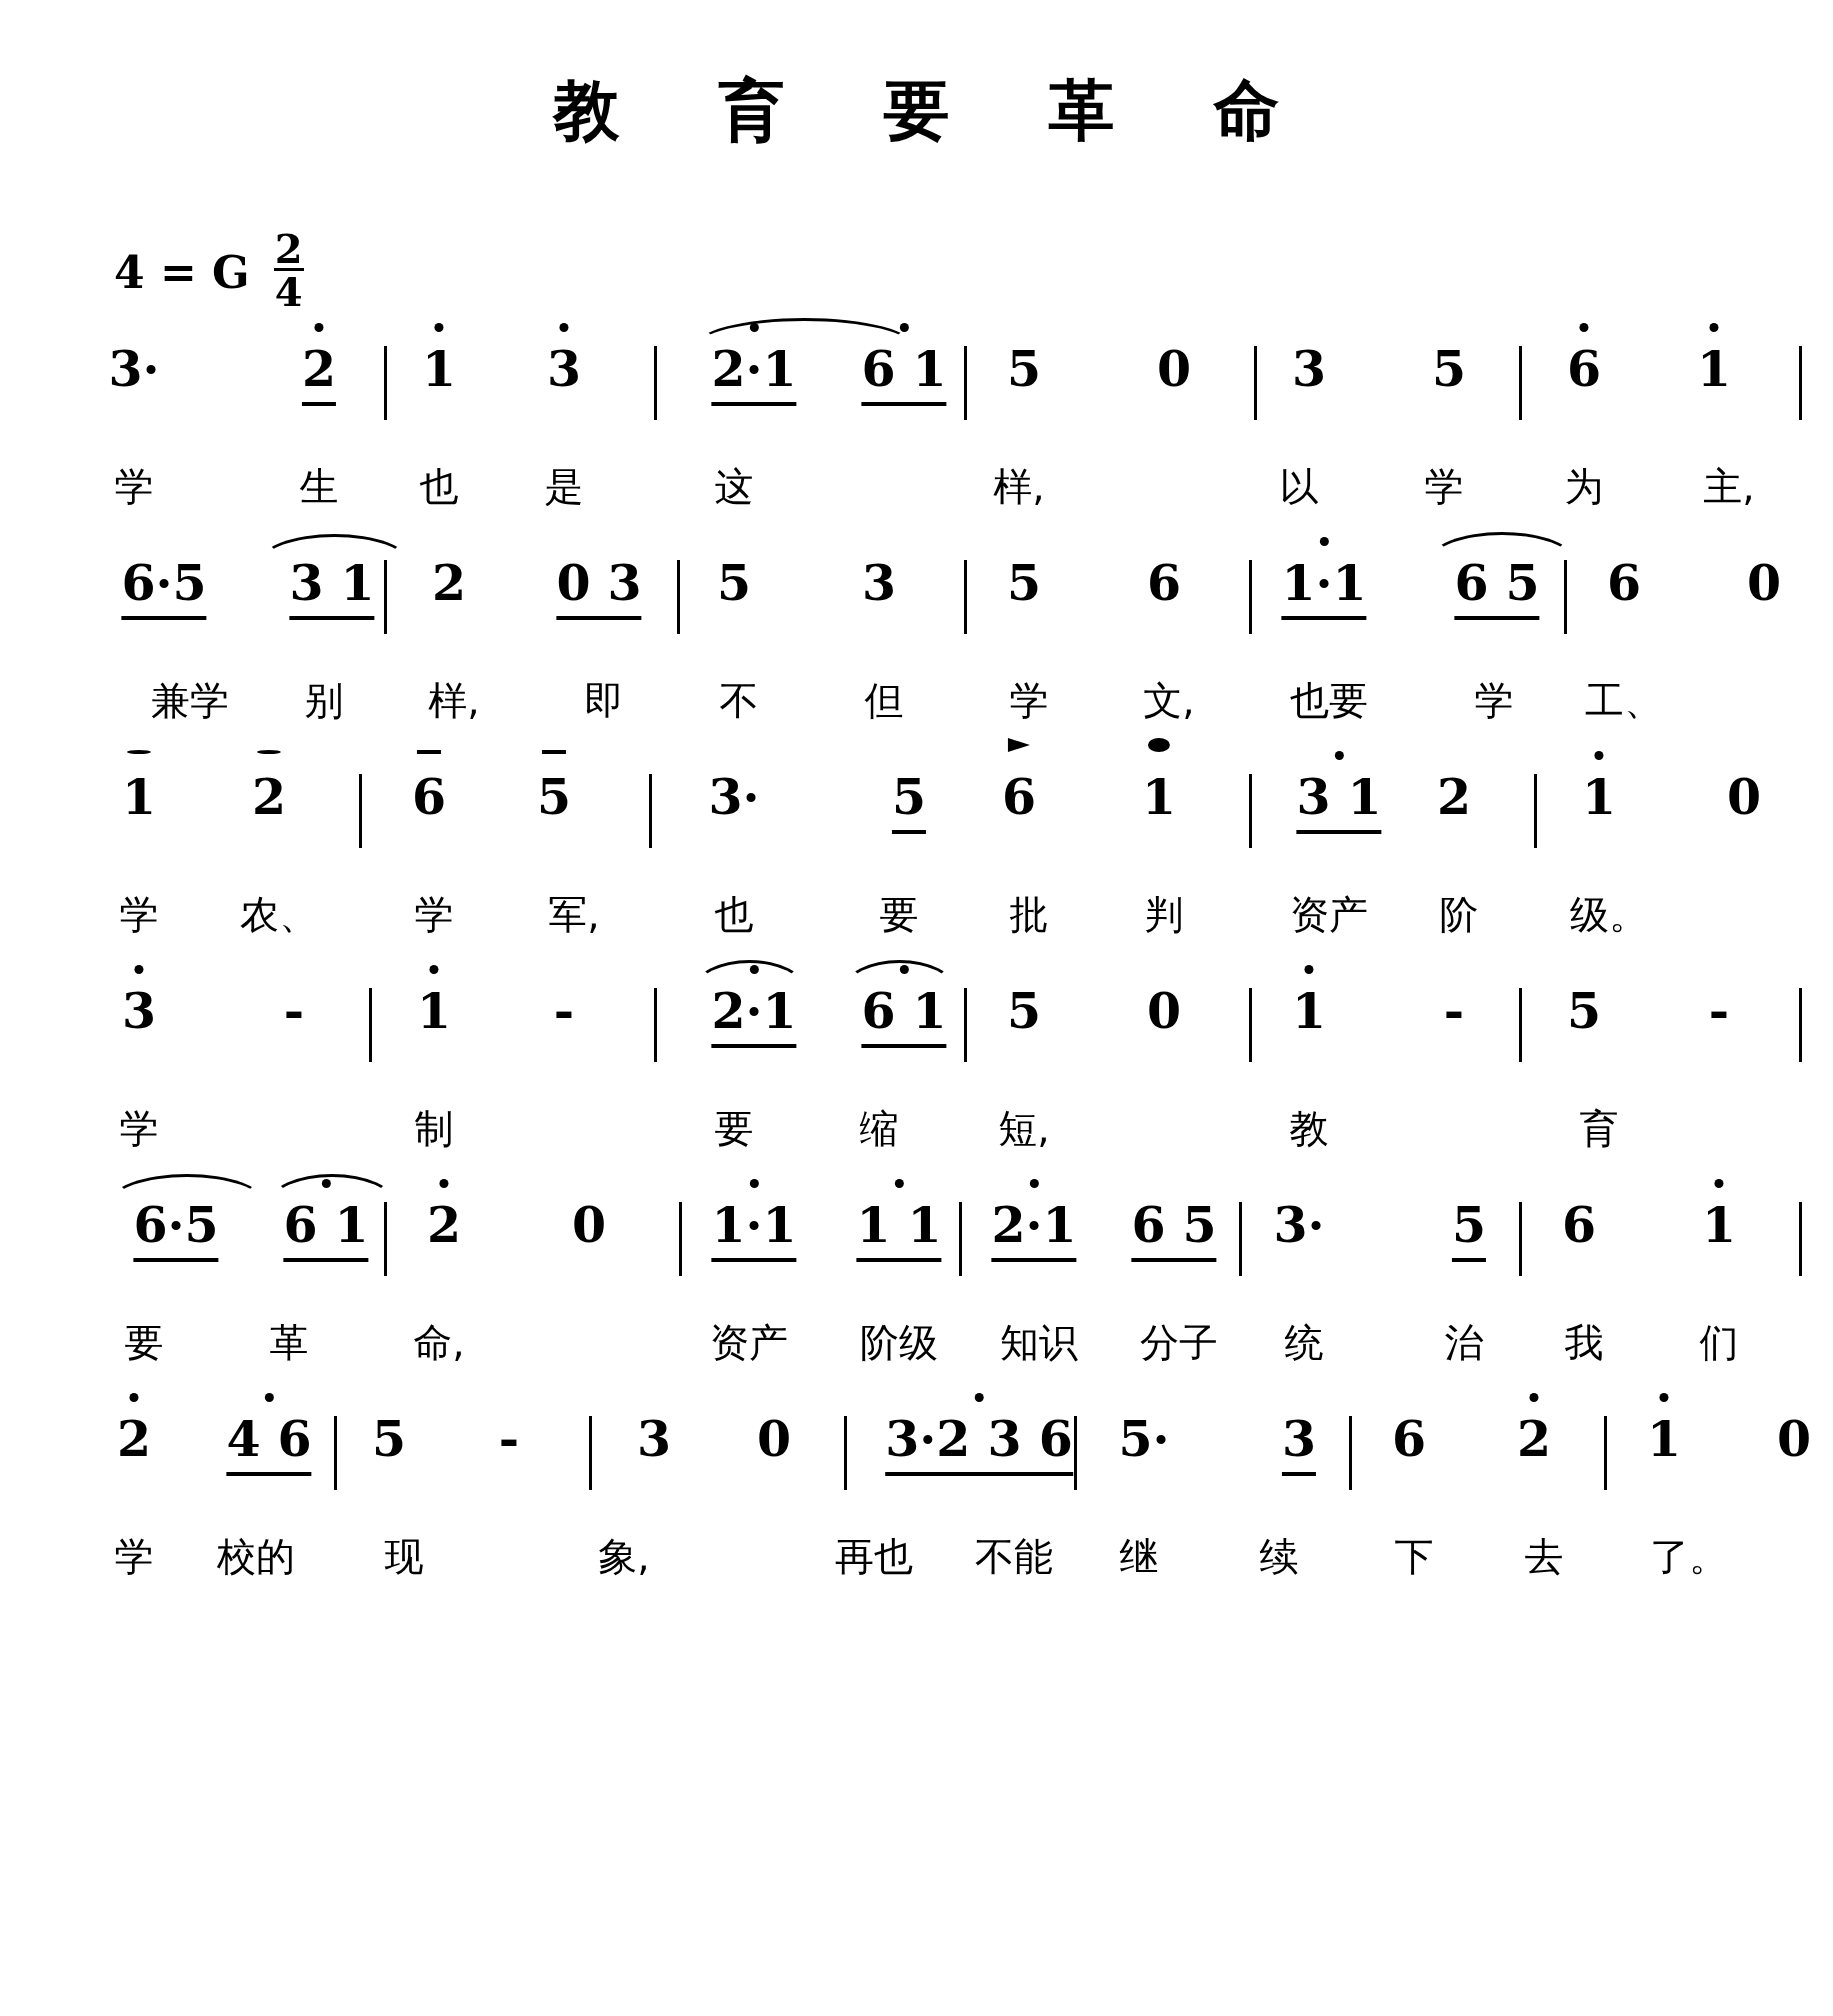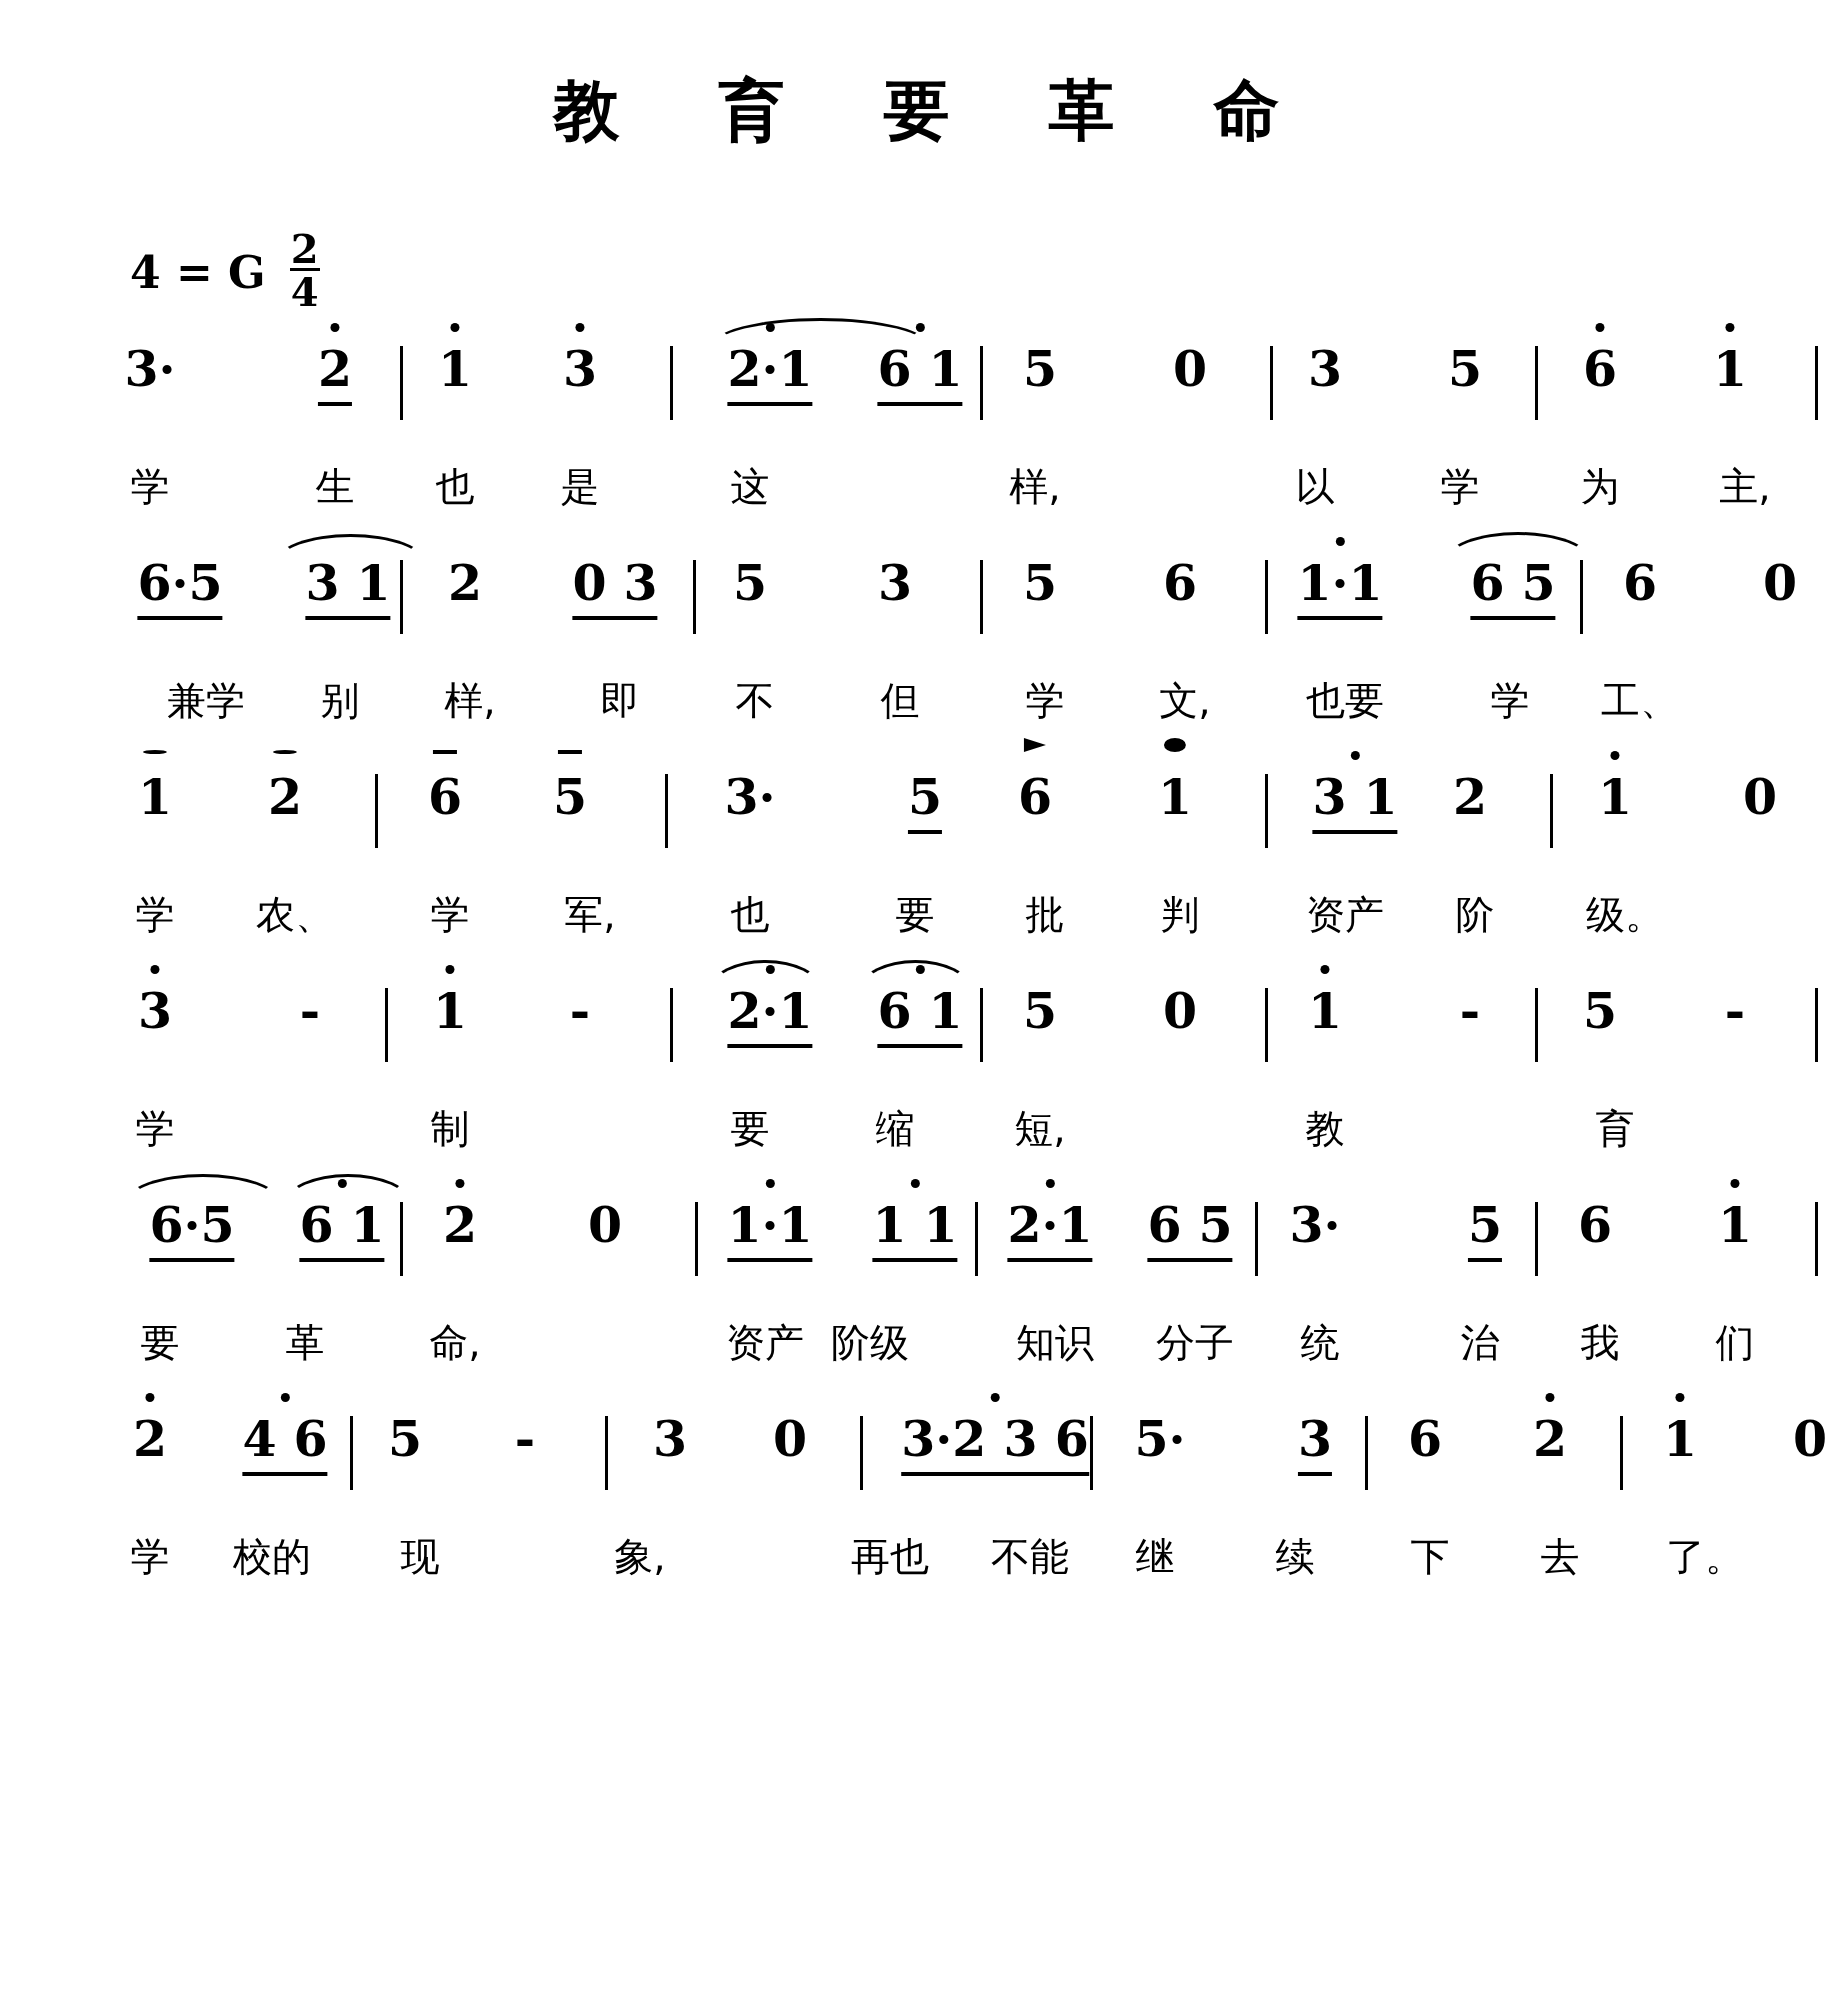--- a/index.html
+++ b/index.html
@@ -13,21 +13,21 @@
     font-family: "Liberation Serif", serif;
     color: #000000;
     position: relative;
     overflow: hidden;
   }
   .sheet {
     position: relative;
     width: 1833px;
     height: 2016px;
     box-sizing: border-box;
-    padding: 0 70px;
+    padding: 0 54px;
   }
 
   
   .title {
     text-align: center;
     font-family: "DejaVu Sans", sans-serif;
     font-weight: 700;
     font-size: 66px;
     letter-spacing: 38px;
     padding-top: 78px;
@@ -354,21 +354,21 @@
       <span class="bar" style="left:1465px;"></span>
       <span class="tok" style="left:1525px;">6</span>
       <span class="tok" style="left:1665px;"><span class="n dot-up">1</span></span>
       <span class="bar" style="left:1745px;"></span>
     </div>
     <div class="lyrics">
       <span class="lyr" style="left:90px;">要</span>
       <span class="lyr" style="left:235px;">革</span>
       <span class="lyr" style="left:385px;">命,</span>
       <span class="lyr" style="left:695px;">资产</span>
-      <span class="lyr" style="left:800px;">阶级</span>
+      <span class="lyr" style="left:845px;">阶级</span>
       <span class="lyr" style="left:985px;">知识</span>
       <span class="lyr" style="left:1125px;">分子</span>
       <span class="lyr" style="left:1250px;">统</span>
       <span class="lyr" style="left:1410px;">治</span>
       <span class="lyr" style="left:1530px;">我</span>
       <span class="lyr" style="left:1665px;">们</span>
     </div>
   </div>
 
   <div class="system">

